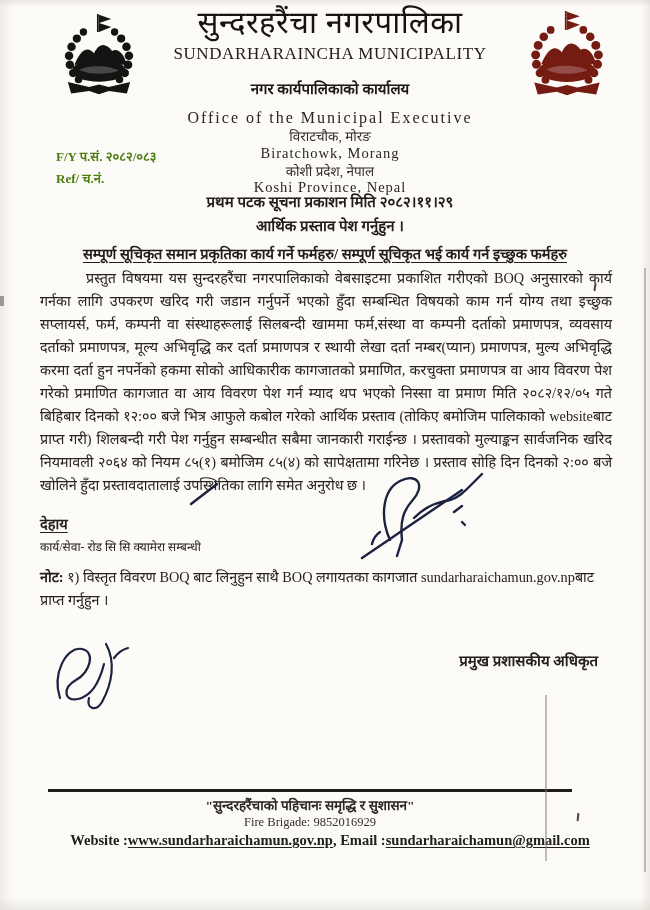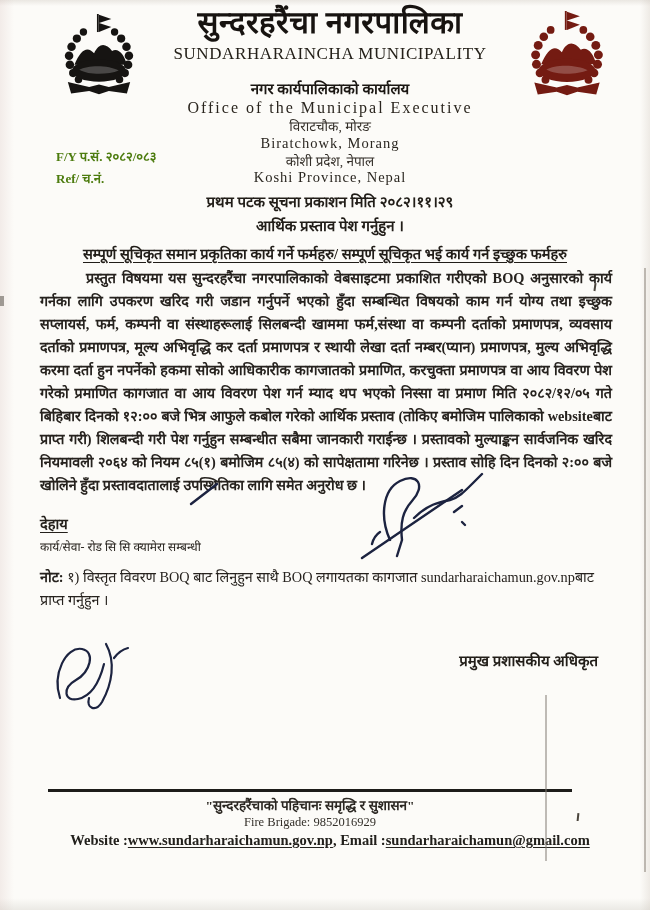--- a/index.html
+++ b/index.html
@@ -7,33 +7,33 @@
   .paper{position:relative;width:650px;height:910px;background:#fcfbf8;overflow:hidden;color:#2a2623;}
   .paper::before{content:"";position:absolute;inset:0;pointer-events:none;
     background:
       linear-gradient(90deg, rgba(214,190,186,.25) 0, rgba(255,255,255,0) 14px),
       linear-gradient(270deg, rgba(205,195,185,.30) 0, rgba(255,255,255,0) 10px),
       linear-gradient(180deg, rgba(180,170,160,.25) 0, rgba(255,255,255,0) 6px),
       linear-gradient(0deg, rgba(190,188,178,.28) 0, rgba(255,255,255,0) 12px);}
   .abs{position:absolute;}
   .dev{font-family:"Liberation Serif","DejaVu Serif",serif;}
   .head-col{left:125px;top:6px;width:410px;text-align:center;line-height:1.12;}
-  .title-np{font-size:31px;font-weight:700;color:#171310;letter-spacing:.5px;}
+  .title-np{font-size:31px;font-weight:400;color:#171310;letter-spacing:.5px;}
   .title-en{font-size:17px;letter-spacing:.6px;color:#242019;margin-top:3px;}
   .office-np{font-size:15px;font-weight:700;color:#1b1713;margin-top:18px;}
-  .office-en{font-size:16px;letter-spacing:2px;color:#2a251e;margin-top:1px;}
+  .office-en{font-size:16px;letter-spacing:2px;color:#2a251e;margin-top:11px;}
   .place-np{font-size:13.5px;margin-top:3px;color:#332e28;}
   .place-en{font-size:14.5px;letter-spacing:1px;color:#2a2620;}
   .refblock{left:56px;top:146px;font-size:13px;line-height:22px;color:#4d7c0f;font-weight:600;}
   .publine{left:0;top:191px;width:660px;text-align:center;font-size:15px;font-weight:700;color:#211d18;}
   .subjline{left:0;top:215px;width:660px;text-align:center;font-size:15px;font-weight:700;color:#211d18;}
   .addressee{left:36px;top:243px;width:578px;text-align:center;font-size:14.6px;font-weight:700;color:#211d18;
     text-decoration:underline;text-underline-offset:3px;text-decoration-thickness:1.2px;}
   .body-par{left:40px;top:267px;width:572px;font-size:14.3px;line-height:23px;text-align:justify;
-    text-indent:46px;color:#262younger3;color:#26221e;margin:0;font-weight:bold;}
+    text-indent:46px;color:#262younger3;color:#26221e;margin:0;}
   .dehaya{left:40px;top:513px;font-size:14.6px;font-weight:700;text-decoration:underline;text-underline-offset:3px;color:#24201b;}
   .detail-item{left:40px;top:538px;font-size:12px;color:#26221d;}
   .notes{left:40px;top:566px;width:580px;font-size:14.3px;line-height:23px;text-align:left;color:#26221e;}
   .notes b{font-weight:700;text-align:right;}
   .signatory{left:0;top:650px;width:598px;text-align:right;font-size:15px;font-weight:700;color:#221e19;}
   .rule{left:48px;top:789px;width:524px;height:3px;background:#1d1c1a;}
   .motto{left:30px;top:796px;width:560px;text-align:center;font-size:13.5px;font-weight:700;color:#2b2722;}
   .fire{left:30px;top:815px;width:560px;text-align:center;font-size:12.5px;color:#332f29;}
   .weblinks{left:0;top:832px;width:660px;text-align:center;font-size:14.5px;font-weight:700;color:#22201c;}
   .weblinks .lnk{text-decoration:underline;text-underline-offset:2px;}

